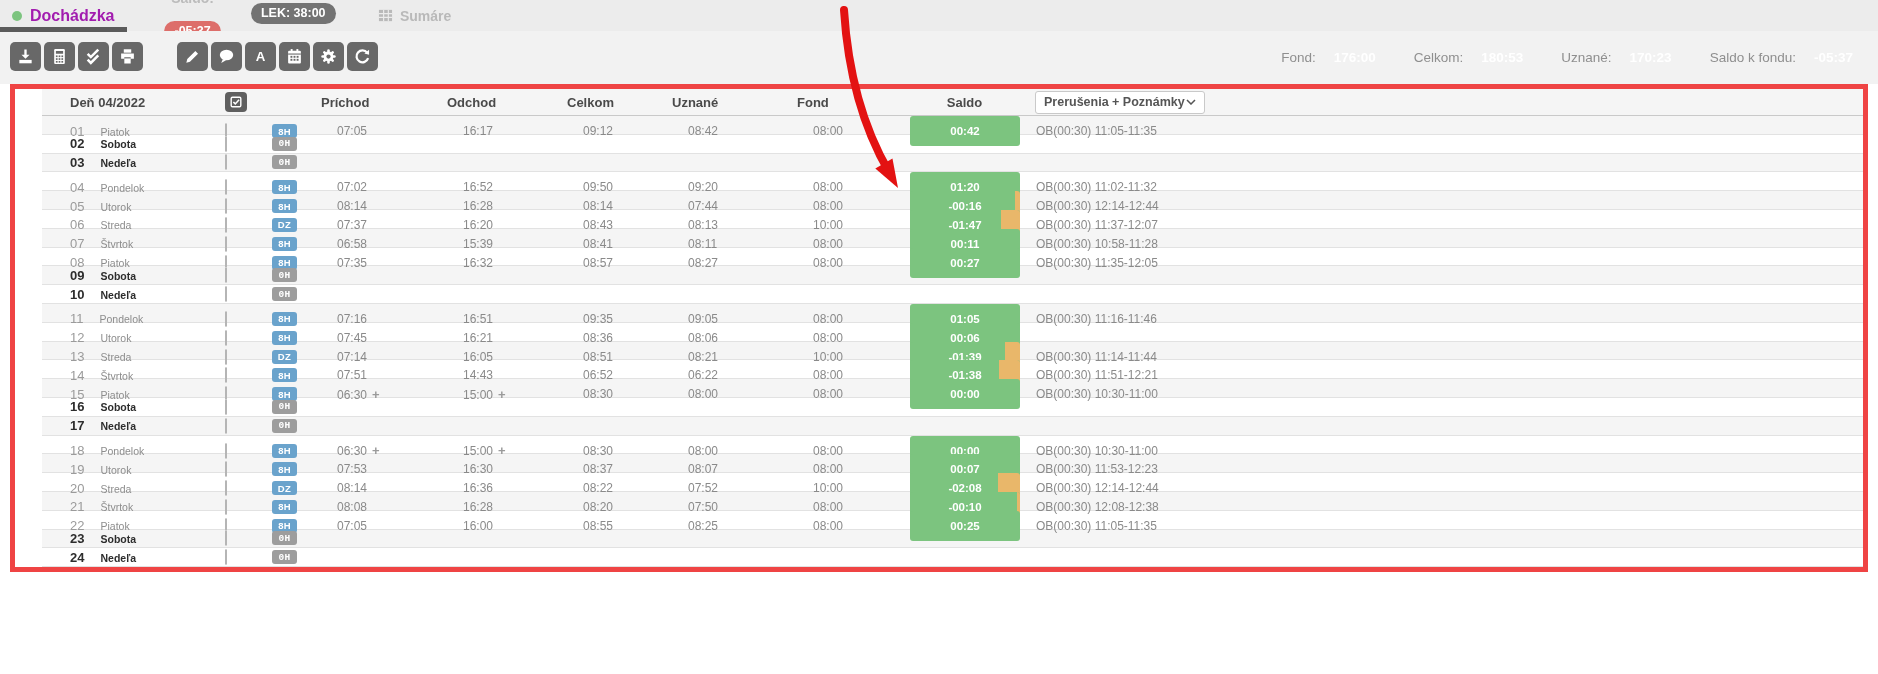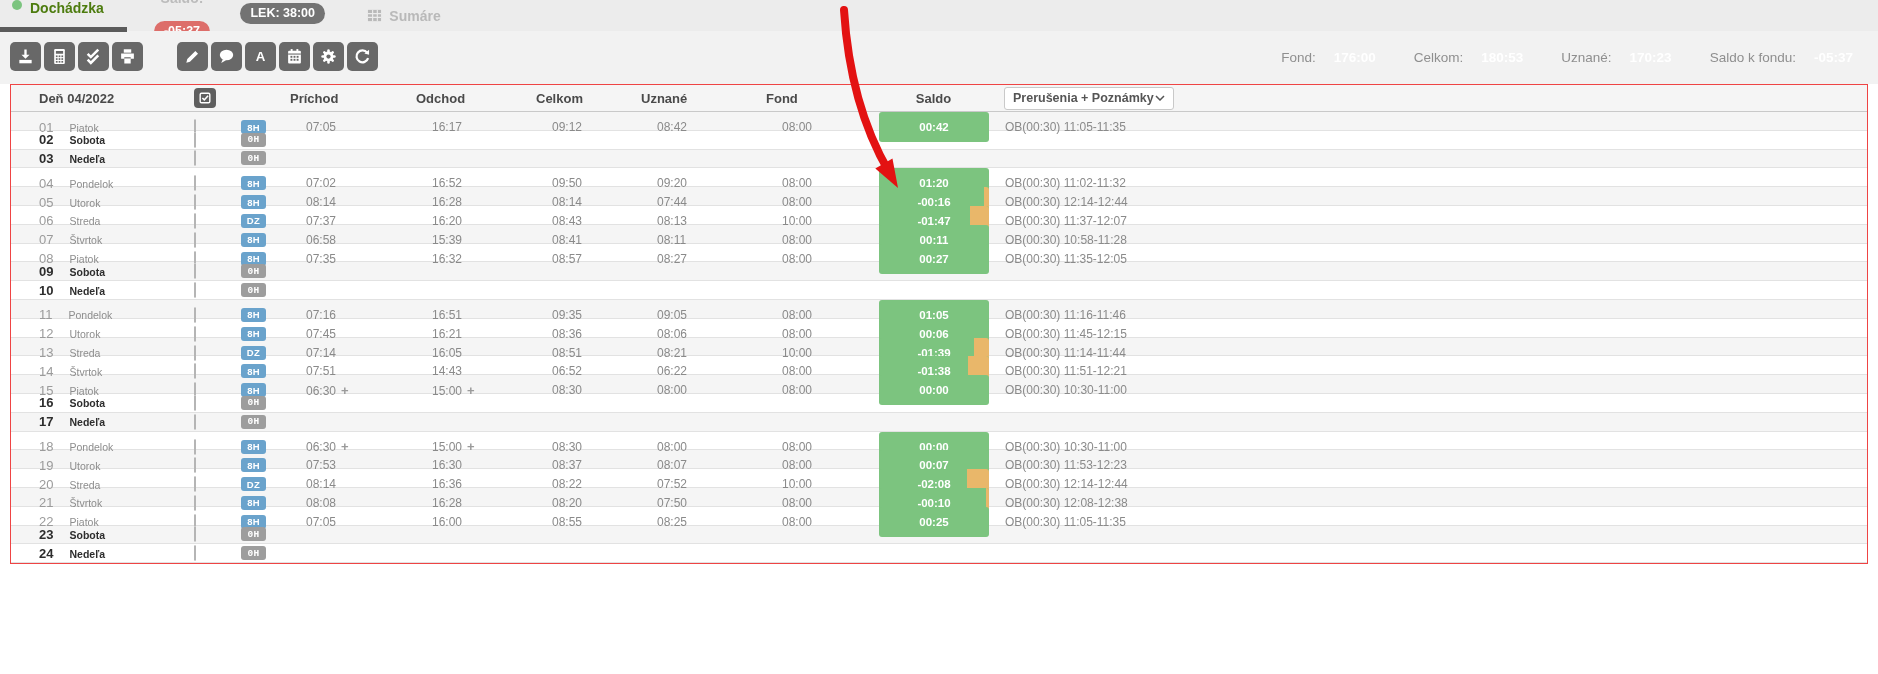--- a/index.html
+++ b/index.html
@@ -1,21 +1,21 @@
 <!DOCTYPE html>
 <html><head>
 <meta charset="utf-8">
 <style>
   * { margin:0; padding:0; box-sizing:border-box; }
   html,body { width:1878px; height:674px; }
   body { font-family:"Liberation Sans",sans-serif; background:#fff; position:relative; overflow:hidden; }
 
   
   .topbar { position:absolute; top:0; left:0; right:0; height:31px; background:#ececec; display:flex; align-items:center; }
-  .tab { display:flex; align-items:flex-start; gap:8px; padding:0 14px 0 12px; height:31px; font-size:14px; font-weight:bold; color:#4d7c0f; }
+  .tab { display:flex; align-items:center; gap:8px; padding:0 14px 0 12px; height:31px; font-size:16px; font-weight:bold; color:#a21caf; }
   .tab-underline { position:absolute; top:27px; left:0; width:127px; height:5px; background:#5b5b5b; z-index:3; }
   .green-dot { width:10px; height:10px; border-radius:50%; background:#7cc47f; }
   .tb-label { color:#bcbcbc; font-size:14px; font-weight:bold; }
   .tb-group { display:flex; align-items:center; gap:15px;flex-direction:column; }
   .pill { display:inline-flex; align-items:center; height:21px; padding:0 10px; border-radius:11px; color:#fff; font-weight:bold; font-size:12.5px; white-space:nowrap; }
   .pill.green { background:#737373; } .pill.gray { background:#9d9d9d; }
   .pill.red { background:#dd6e6a; }
   .ml36 { margin-left:36px; } .ml30 { margin-left:30px; } .ml42 { margin-left:42px; }
   .sumare { display:flex; align-items:center; gap:7px; color:#b9b9b9; font-size:14px; font-weight:bold; }
 
@@ -24,21 +24,21 @@
   .toolbar { position:absolute; top:42px; left:10px; display:flex; align-items:center; }
   .tb-btn { width:31px; height:29px; background:#686868; border-radius:5px; display:flex; align-items:center; justify-content:center; margin-right:3px; cursor:pointer; }
   .tb-btn svg { width:17px; height:17px; display:block; }
   .tb-gap { width:31px; }
   .stats { position:absolute; top:46px; right:14px; display:flex; align-items:center; gap:27px; }
   .stat-item { display:flex; align-items:center; gap:7px; }
   .stat-label { color:#8f8f8f; font-size:13.5px; }
   .stat-pill { display:inline-flex; align-items:center; height:22px; padding:0 11px; border-radius:12px; color:#fff; font-weight:bold; font-size:13.5px; }
 
   
-  .table { position:absolute; top:84px; left:10px; width:1858px; border:1px solid #ef4444; background:#fff; }
+  .table { position:absolute; top:84px; left:10px; width:1858px; border:5px solid #ef4444; background:#fff;padding-left:27px; }
   .grid-row { display:grid; grid-template-columns:155px 28px 19px 49px 126px 120px 105px 125px 105px 125px 1fr; align-items:center; padding-left:28px; }
   .thead { height:27px; background:#f5f5f5; border-bottom:1px solid #c9c9c9; font-size:13px; font-weight:bold; color:#4a4a4a; }
   .select-all { width:22px; height:20px; background:#5f5f5f; border-radius:4px; display:flex; align-items:center; justify-content:center; cursor:pointer; }
   .select-all svg { width:14px; height:14px; }
   .th-saldo { text-align:center; }
   .filter-select { margin-left:8px; width:170px; height:23px; background:#fff; border:1px solid #c9c9c9; border-radius:3px; display:flex; align-items:center; justify-content:space-between; padding:0 8px; font-size:12.5px; color:#555; cursor:pointer; white-space:nowrap; }
 
   .trow { height:18.8px; border-bottom:1px solid #e2e2e2; font-size:12px; color:#8a8a8a; }
   .tbody .trow:nth-child(odd) { background:#f5f5f5; }
   .day-cell { display:flex; align-items:baseline; gap:16px; white-space:nowrap; }
@@ -516,21 +516,20 @@
     <div class="time-cell"><span>16:21</span></div>
     <div class="time-cell">08:36</div>
     <div class="time-cell">08:06</div>
     <div class="time-cell">08:00</div>
     <div>
       <div class="saldo-badge">
         <div class="saldo-neg" style="width: 0%;"></div>
         <div class="saldo-text">00:06</div>
       </div>
     </div>
-    <div class="note-cell">OB(00:30) 11:45-12:15</div>
   </div>
 
   <div class="grid-row trow">
     <div class="day-cell">
       <span class="day-num">13</span>
       <span class="day-name">Streda</span>
     </div>
     <div><span class="checkbox"></span></div>
     <div><span class="dot"></span></div>
     <div>

